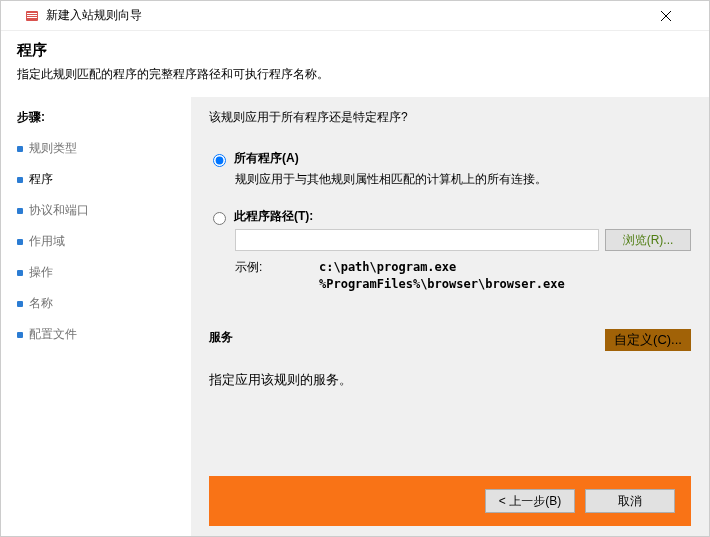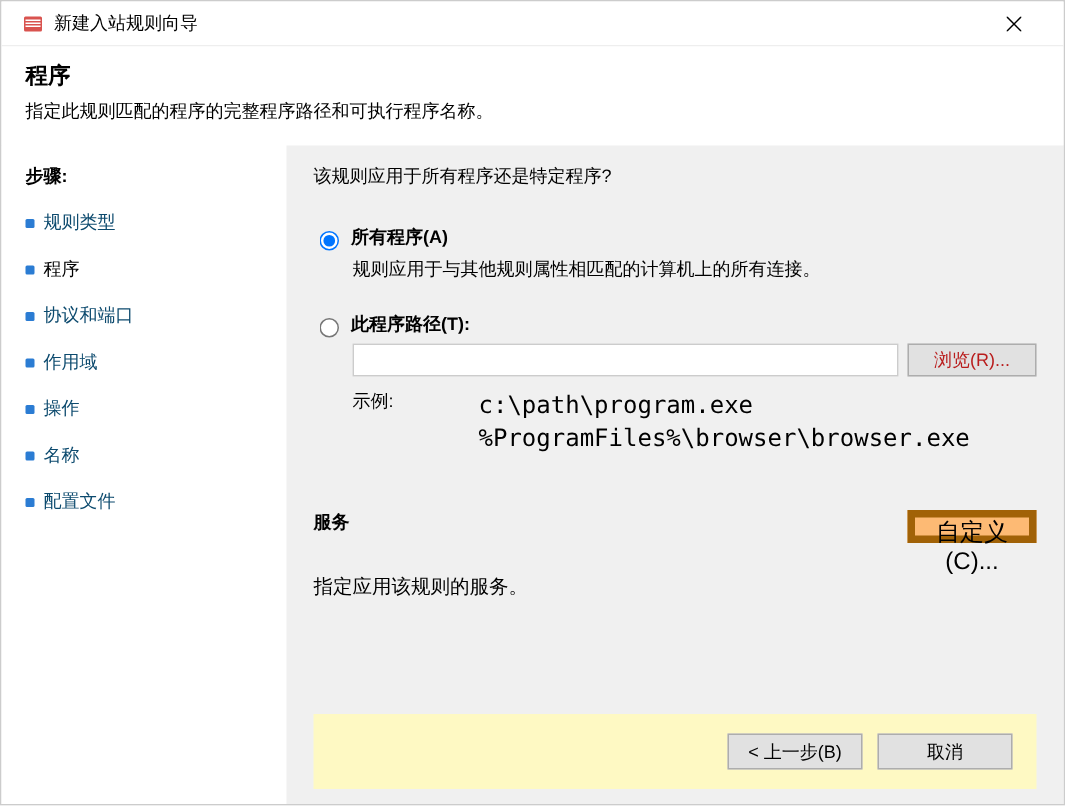--- a/index.html
+++ b/index.html
@@ -1,52 +1,52 @@
 <!DOCTYPE html>
 <html><head>
   <meta charset="utf-8">
   <style>
     * { box-sizing: border-box; margin: 0; padding: 0; }
     body { font-family: "Microsoft YaHei", "Segoe UI", sans-serif; font-size: 12px; background: #fff; color: #000; }
     .window { width: 710px; height: 537px; background: #fff; display: flex; flex-direction: column; border: 1px solid #ccc; }
-    .titlebar { height: 30px; display: flex; align-items: center; padding: 0 13px; background: #fff; border-bottom: 1px solid #eee; }
+    .titlebar { height: 30px; display: flex; align-items: center; padding: 0 23px; background: #fff; border-bottom: 1px solid #eee; }
     .titlebar-icon { width: 16px; height: 16px; margin-right: 6px; display: inline-flex; align-items: center; justify-content: center; }
     .titlebar-title { flex: 1; font-size: 12px; }
     .close-btn { width: 40px; height: 28px; display: flex; align-items: center; justify-content: center; cursor: pointer; font-size: 14px; }
     .header { padding: 10px 16px 14px 16px; background: #fff; }
     .header-title { font-size: 15px; font-weight: bold; margin-bottom: 6px; }
     .header-desc { font-size: 12px; }
     .body { flex: 1; display: flex; min-height: 0; }
     .sidebar { width: 190px; padding: 12px 16px; background: #fff; }
     .sidebar-heading { font-weight: bold; margin-bottom: 10px; font-size: 12px; }
     .step { display: flex; align-items: center; gap: 6px; padding: 4px 0; margin-bottom: 6px; cursor: pointer; }
     .step .bullet { width: 6px; height: 6px; background: #2b7cd3; border-radius: 1px; flex-shrink: 0; }
-    .step .step-label { color: #0c4a6e; font-size: 12px; }
+    .step .step-label { color: #737373; font-size: 12px; }
     .step.current .step-label { color: #000; }
     .content { flex: 1; padding: 12px 18px 10px 18px; background: #f0f0f0; display: flex; flex-direction: column; position: relative; }
     .content-inner { flex: 1; }
     .question { font-size: 12px; margin-bottom: 24px; }
     .radio-group { margin-left: 4px; }
     .radio-row { display: flex; align-items: flex-end; gap: 8px; margin-bottom: 4px; }
     .radio { margin-top: 2px; }
     .radio-label { font-weight: bold; font-size: 12px; }
     .radio-desc { font-size: 12px; margin-left: 22px; margin-bottom: 20px; }
     .path-row { margin-left: 22px; display: flex; gap: 6px; margin-bottom: 8px; align-items: center; }
     .path-input { flex: 1; height: 22px; border: 1px solid #ccc; background: #fff; padding: 0 4px; font-size: 12px; }
     .path-input:disabled { background: #fff; color: #888; }
-    .browse-btn { width: 86px; height: 22px; font-size: 12px; background: #e1e1e1; border: 1px solid #adadad; cursor: default; color: #b91c1c; }
+    .browse-btn { width: 86px; height: 22px; font-size: 12px; background: #e1e1e1; border: 1px solid #adadad; cursor: default; color: #4d7c0f; }
     .example-row { margin-left: 22px; display: flex; gap: 44px; font-size: 12px; margin-bottom: 36px; }
     .example-label { min-width: 40px; }
-    .example-code { font-family: "SimSun", monospace; font-size: 16px; white-space: pre; line-height: 1.4; }
+    .example-code { font-family: "SimSun", monospace; font-size: 12px; white-space: pre; line-height: 1.4; font-weight: bold; }
     .service-section { }
     .service-row { display: flex; align-items: flex-start; justify-content: space-between; }
     .service-label { font-weight: bold; font-size: 12px; }
-    .custom-btn { width: 86px; height: 22px; font-size: 16px; background: #fdba74; border: 5px solid #a16207; cursor: pointer; }
+    .custom-btn { width: 86px; height: 22px; font-size: 13px; background: #a16207; border: 1px solid #a16207; cursor: pointer; }
     .service-desc { font-size: 13px; margin-top: 20px; font-family: Liberation Mono, monospace; }
-    .footer { height: 50px; display: flex; align-items: center; justify-content: flex-end; padding: 0 16px; gap: 10px; background: #fef9c3; }
+    .footer { height: 50px; display: flex; align-items: center; justify-content: flex-end; padding: 0 16px; gap: 10px; background: #f97316; }
     .footer-btn { min-width: 90px; height: 24px; font-size: 12px; background: #e1e1e1; border: 1px solid #adadad; cursor: pointer; padding: 0 8px; }
     .footer-btn.primary { border: 2px solid #0078d7; background: #e1e1e1; }
   </style>
 </head>
 <body>
 
 <div class="window">
   <div class="titlebar">
     <span class="titlebar-icon">
       <svg width="16" height="16" viewBox="0 0 16 16">

